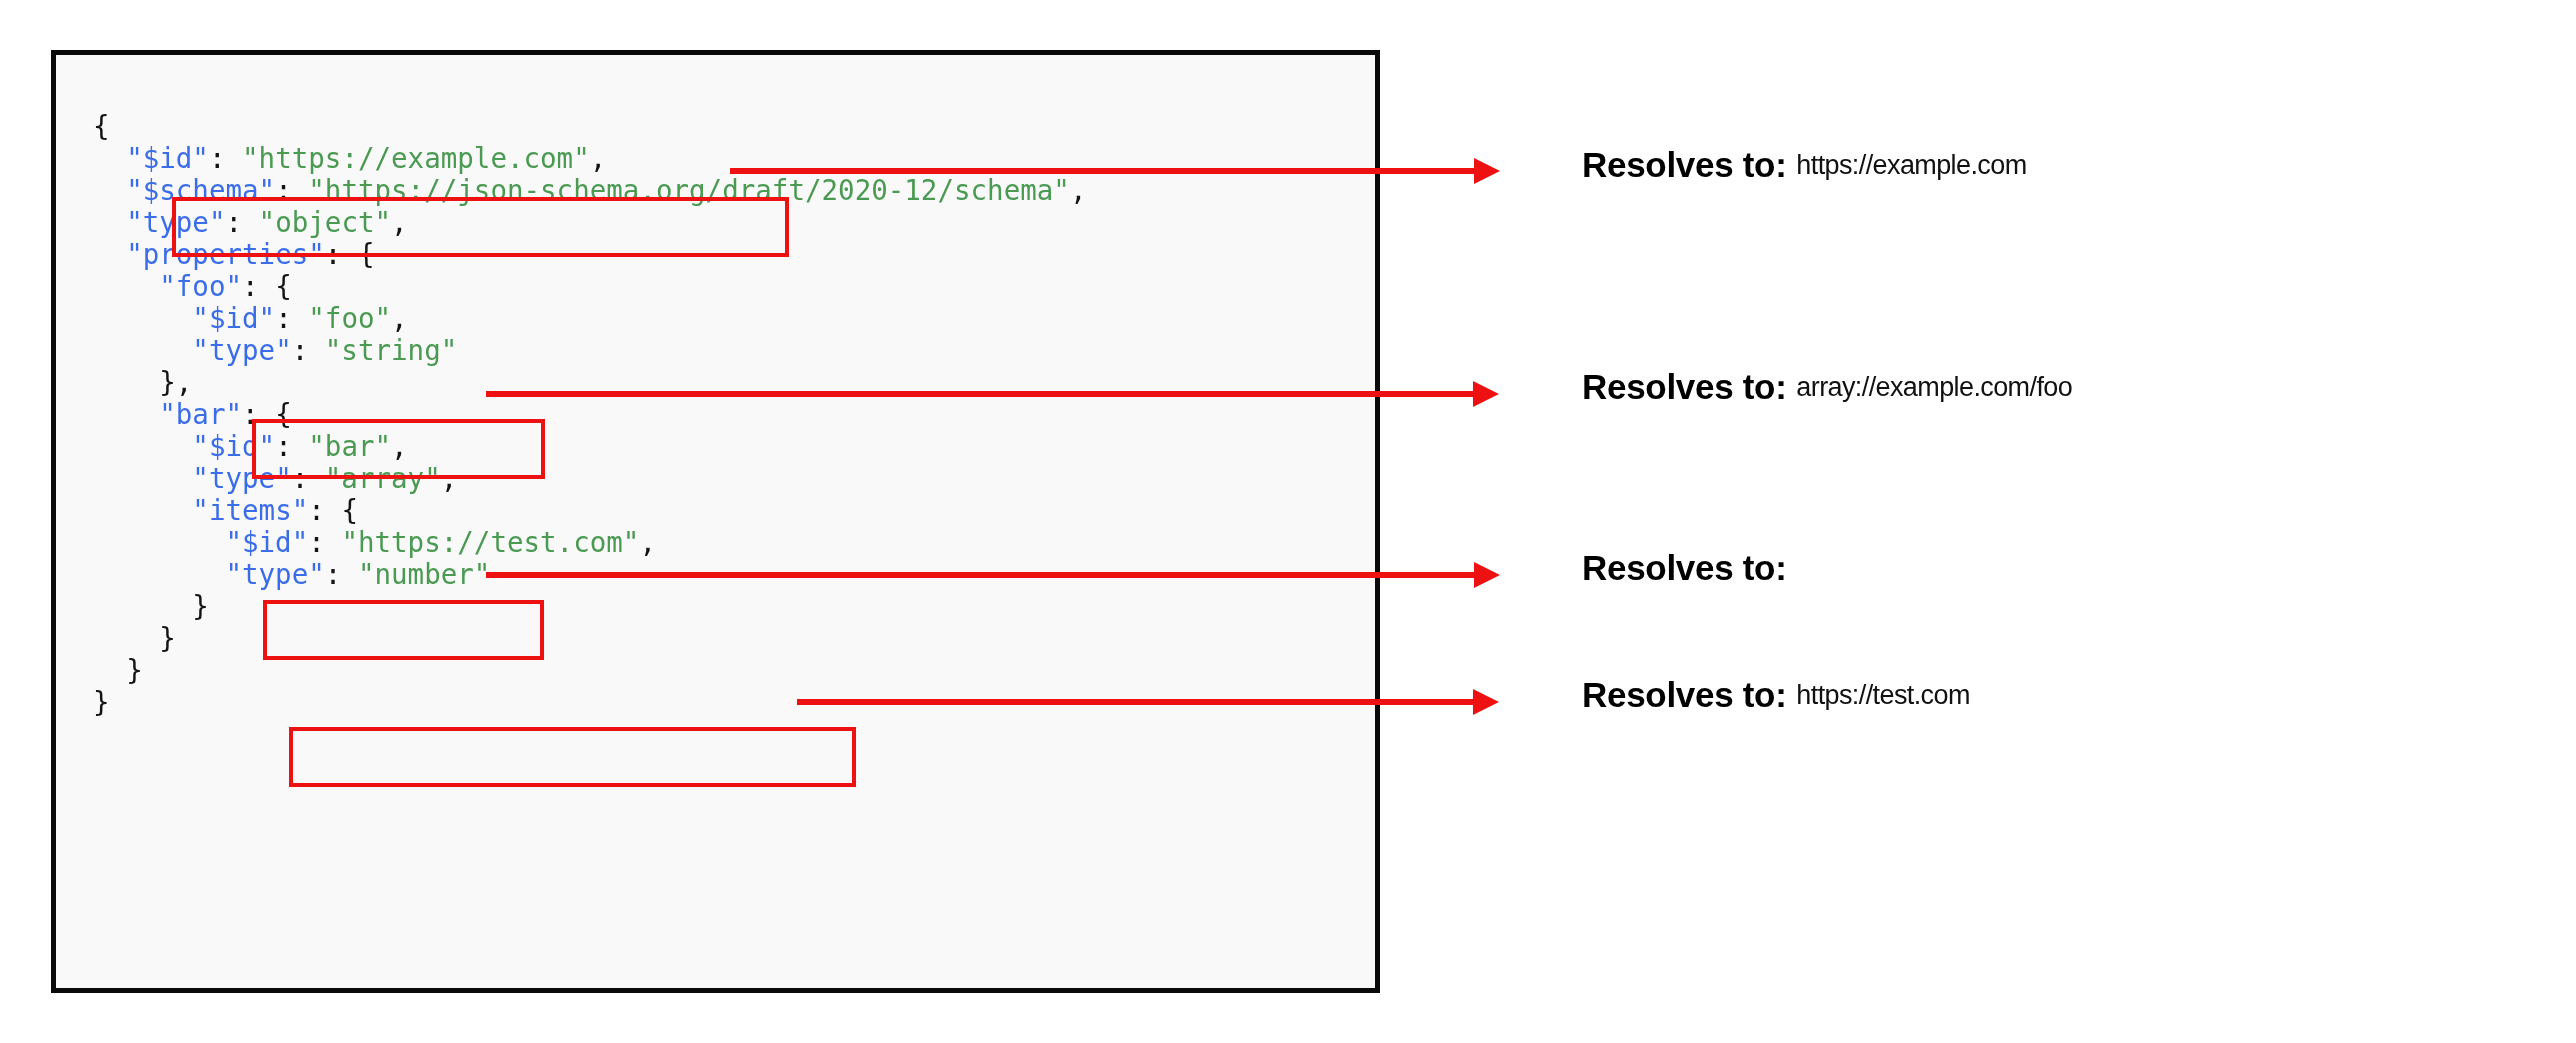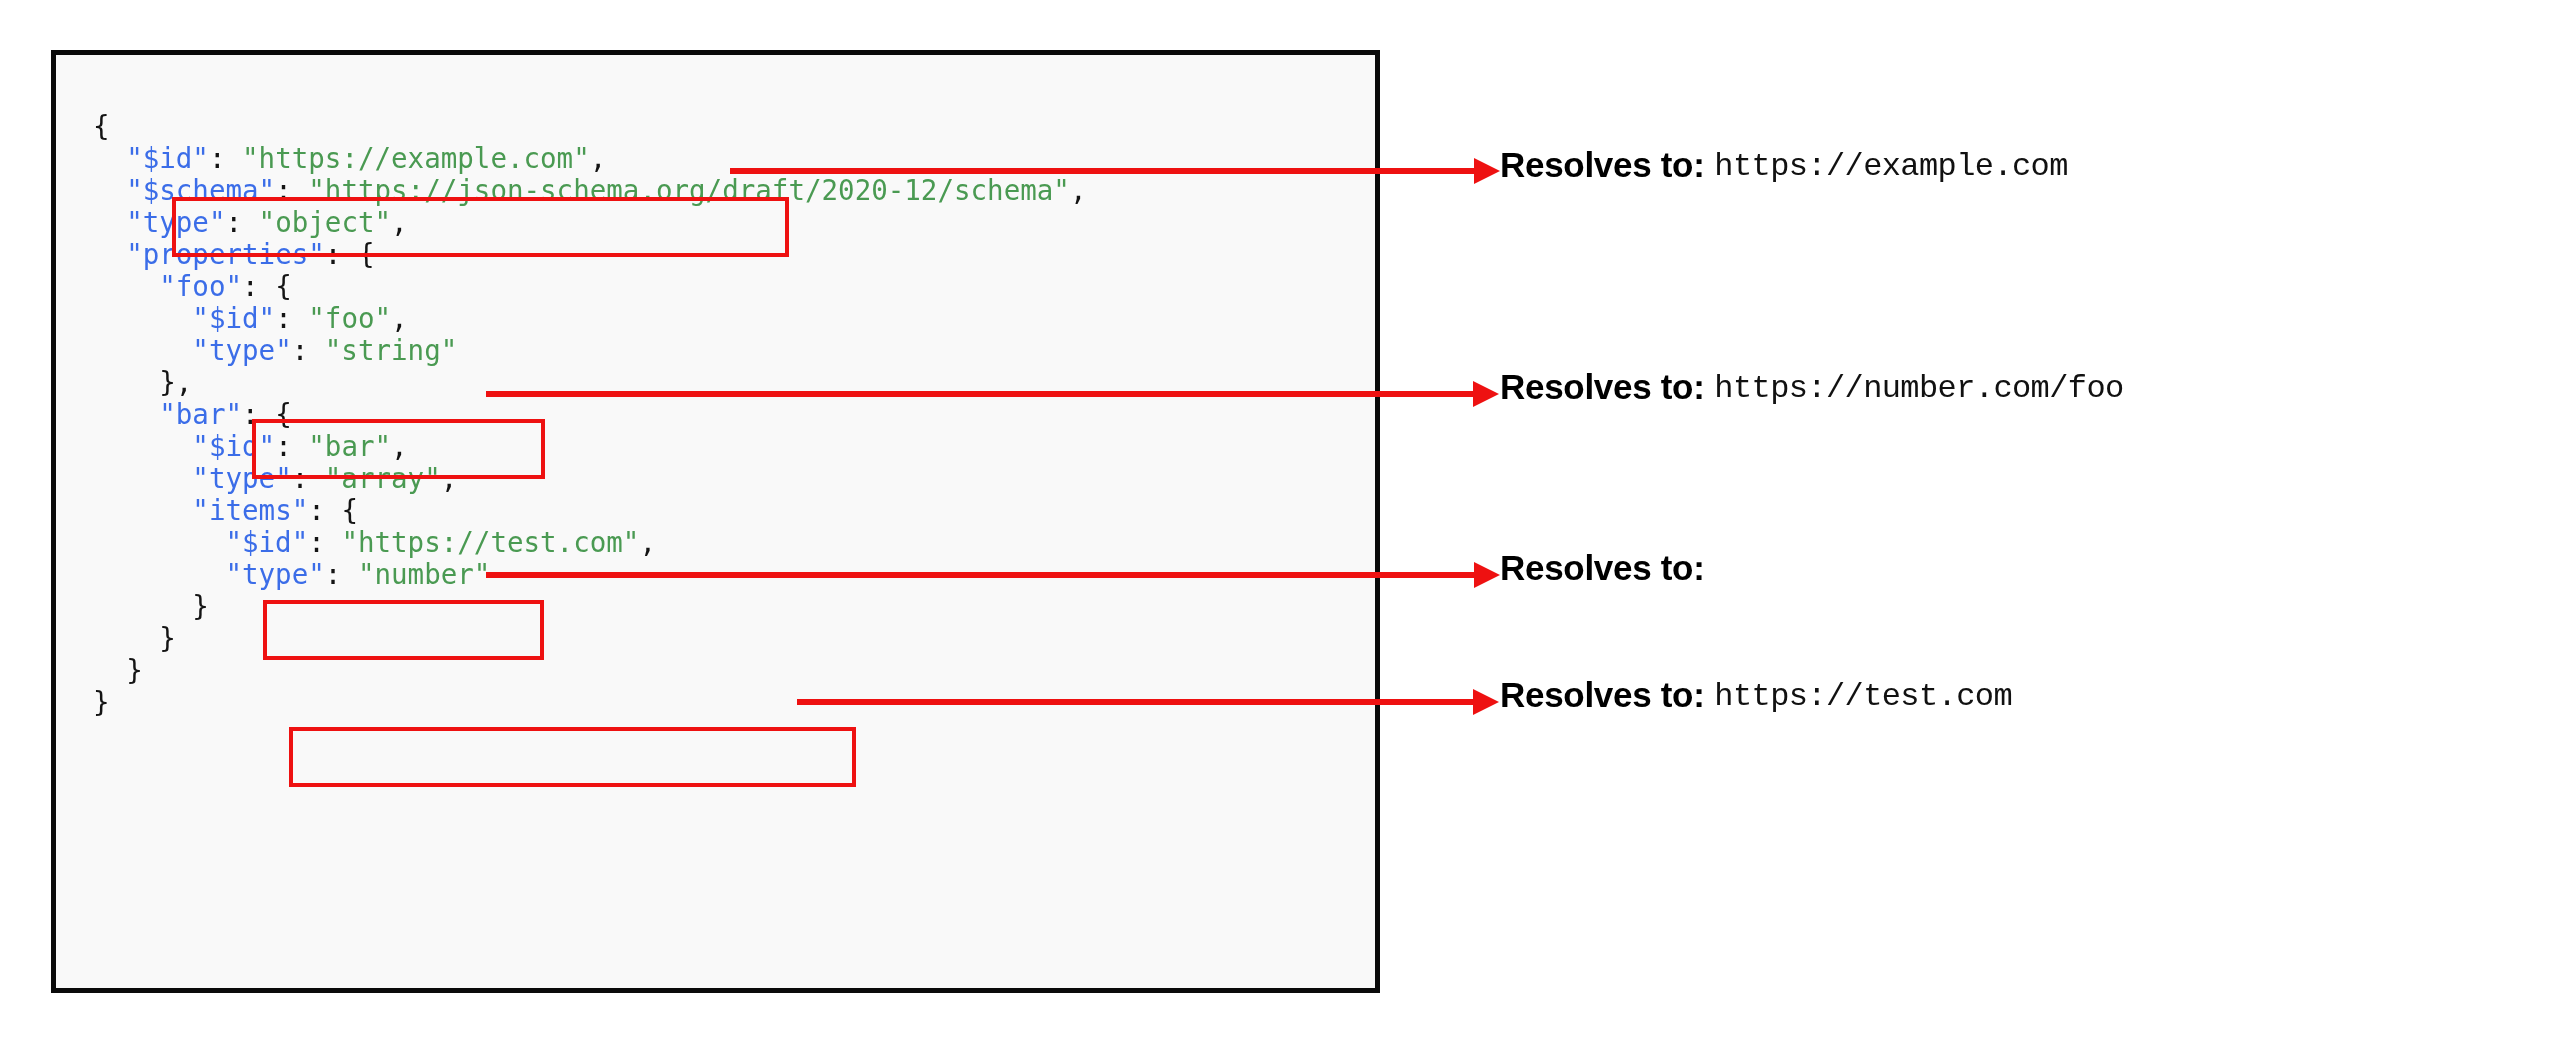--- a/index.html
+++ b/index.html
@@ -80,40 +80,40 @@
     border-left: 26px solid #ee1111;
   }
   #arrow-1 { left: 730px; top: 168px;  width: 746px; }
   #arrow-2 { left: 486px;  top: 391px;  width: 989px; }
   #arrow-3 { left: 486px;  top: 572px;  width: 990px; }
   #arrow-4 { left: 797px; top: 699px; width: 678px; }
 
   
   .resolve-row {
     position: absolute;
-    left: 1500px;
+    left: 1582px;
     display: flex;
-    align-items: flex-end;
+    align-items: center;
     white-space: nowrap;
   }
   #resolve-row-1 { top: 145px;  }
   #resolve-row-2 { top: 367px;  }
   #resolve-row-3 { top: 548px;  }
   #resolve-row-4 { top: 675px; }
 
   .resolve-label {
     font-family: "Liberation Sans", sans-serif;
     font-weight: bold;
     font-size: 35px;
     color: #000000;
     letter-spacing: -0.3px;
   }
   .resolve-url {
-    font-family: Liberation Mono, monospace;
-    font-size: 32px;
+    font-family: Liberation Sans, sans-serif;
+    font-size: 27px;
     color: #111111;
     margin-left: 9.8px;
     letter-spacing: -0.6px;
   }
 </style>
 </head>
 <body>
 
 <div id="code-panel">
 
@@ -130,21 +130,21 @@
 <div class="arrow" id="arrow-3"></div>
 <div class="arrow" id="arrow-4"></div>
 
 <div class="resolve-row" id="resolve-row-1">
   <span class="resolve-label">Resolves to:</span>
   <span class="resolve-url">https://example.com</span>
 </div>
 
 <div class="resolve-row" id="resolve-row-2">
   <span class="resolve-label">Resolves to:</span>
-  <span class="resolve-url">https://number.com/foo</span>
+  <span class="resolve-url">array://example.com/foo</span>
 </div>
 
 <div class="resolve-row" id="resolve-row-3">
   <span class="resolve-label">Resolves to:</span>
 </div>
 
 <div class="resolve-row" id="resolve-row-4">
   <span class="resolve-label">Resolves to:</span>
   <span class="resolve-url">https://test.com</span>
 </div>

